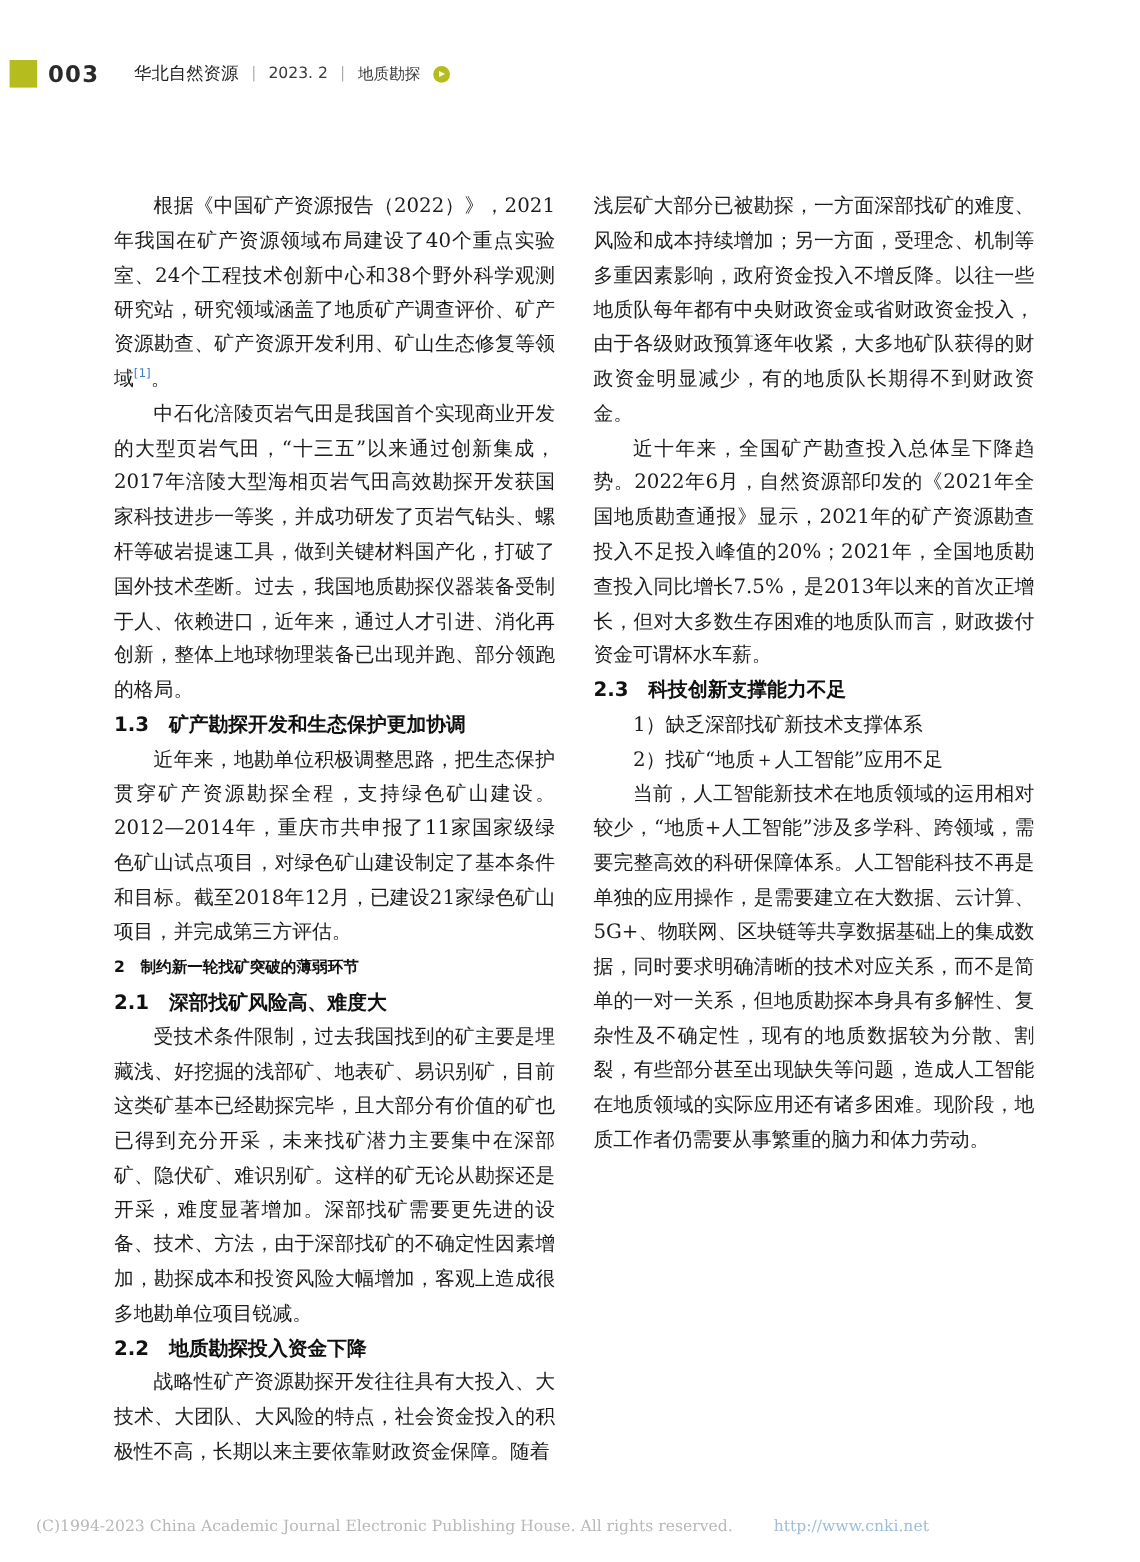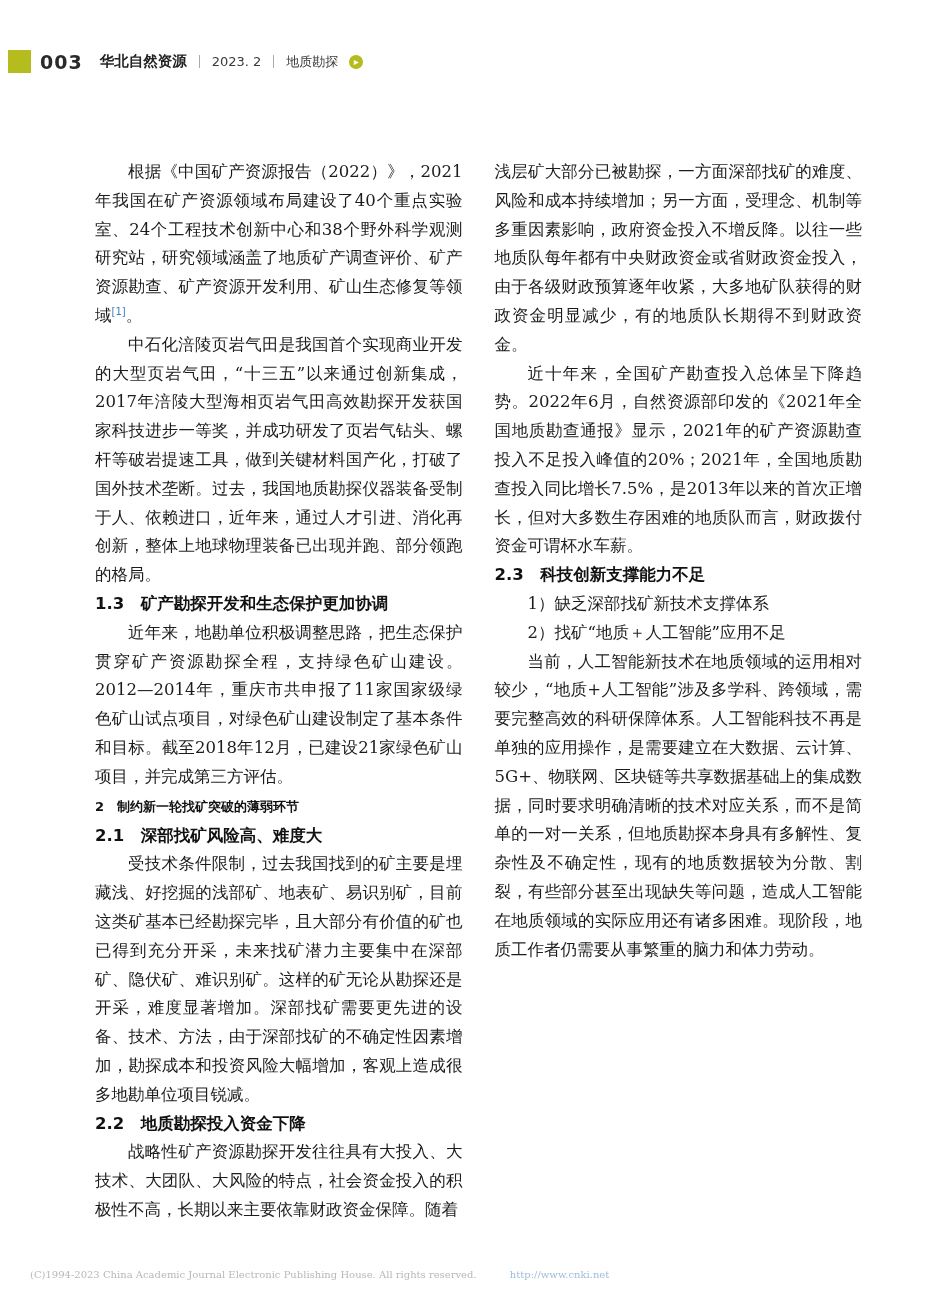--- a/index.html
+++ b/index.html
@@ -13,21 +13,21 @@
   }
 
   
   .header {
     position:absolute; top:50px; left:8px;
     display:flex; align-items:center; gap:9px;
     font-family:"DejaVu Sans", sans-serif;
   }
   .corner-square { width:23px; height:23px; background:#b5bc1e; }
   .page-num { font-weight:bold; font-size:19px; color:#2a2a2a; letter-spacing:1px; }
-  .journal-title { font-weight:bold; font-size:14.5px; color:#222; margin-left:8px;text-align:right; }
+  .journal-title { font-weight:normal; font-size:14.5px; color:#222; margin-left:20px;text-align:right; }
   .hsep { display:inline-block; width:1px; height:13px; background:#aaa; margin:0 3px; }
   .hmeta { font-size:13px; color:#3a3a3a; }
   .hicon {
     width:14px; height:14px; border-radius:50%;
     background:#b5bc1e; color:#fff;
     display:inline-flex; align-items:center; justify-content:center;
     font-size:10px; line-height:1; margin-left:2px;
   }
 
   
@@ -53,21 +53,21 @@
     line-height:28.8px;
   }
   sup.ref {
     color:#3e7cc0; font-size:10px; line-height:0;
     font-family:"DejaVu Sans", sans-serif;
   }
 
   
   .footer {
     position:absolute; left:30px; bottom:22px;
-    font-size:10px; color:#b8b8b8;
+    font-size:13px; color:#b8b8b8;
     font-family:"DejaVu Serif", serif;
     white-space:nowrap;
   }
   .footer .url { color:#9fbcd9; margin-left:30px; }
 </style>
 </head>
 <body>
 
 <div class="page">
 

